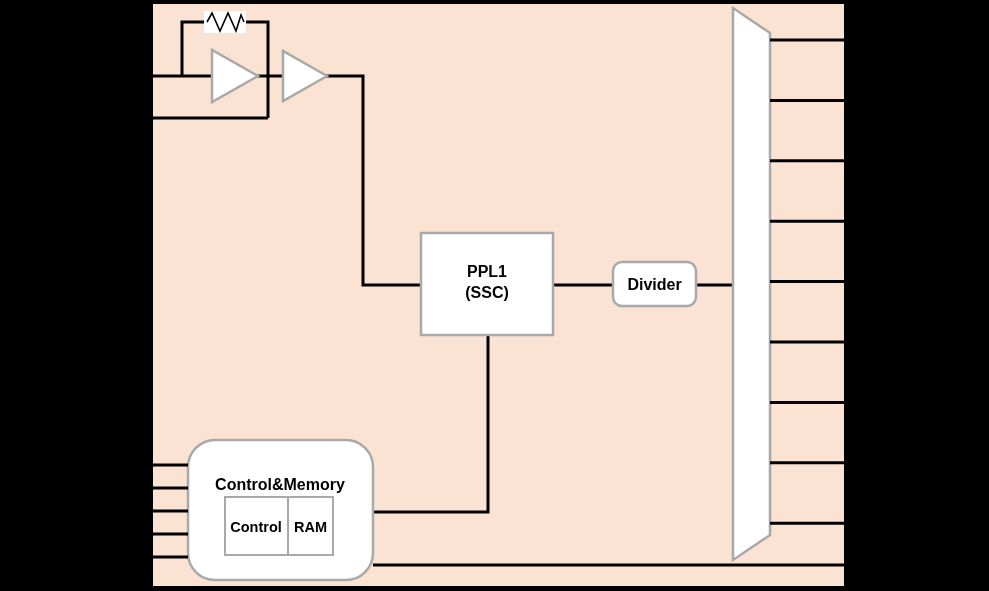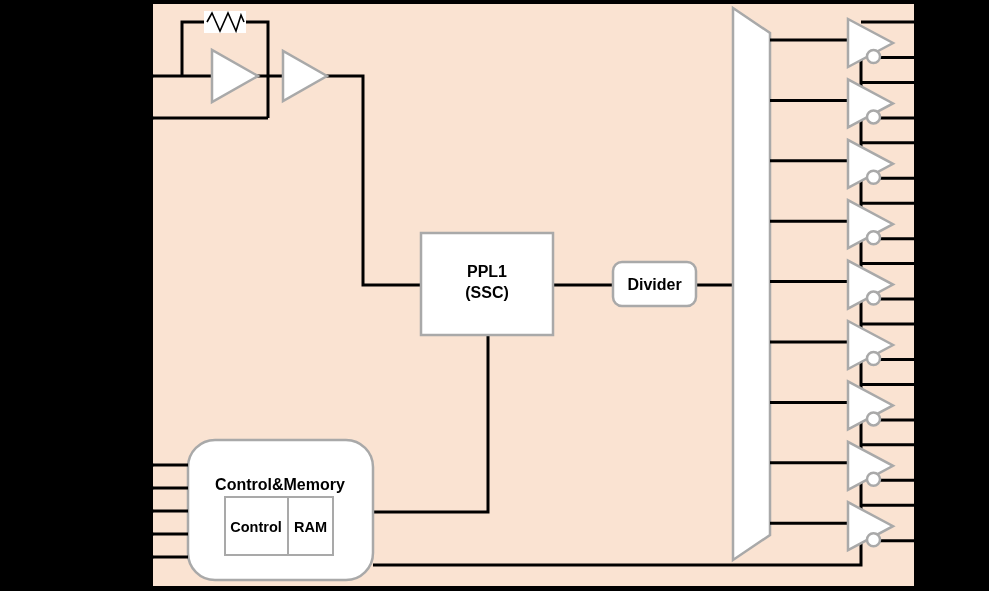--- a/index.html
+++ b/index.html
@@ -1,16 +1,16 @@
 <!DOCTYPE html>
 <html><head>
 <meta charset="utf-8">
 <style>
   html,body{margin:0;padding:0;background:#000;}
-  .stage{position:relative;width:989px;height:591px;background:#000;overflow:hidden;
+  .stage{position:relative;width:844px;height:591px;background:#000;overflow:hidden;
          font-family:"Liberation Sans", sans-serif;}
   svg{display:block;}
   text{font-family:"Liberation Sans", sans-serif;font-weight:bold;fill:#000;}
   .block-label{font-size:16px;}
   .small-label{font-size:14.5px;}
 </style>
 </head>
 <body>
 
 <div class="stage" style="background: rgb(0, 0, 0);">

